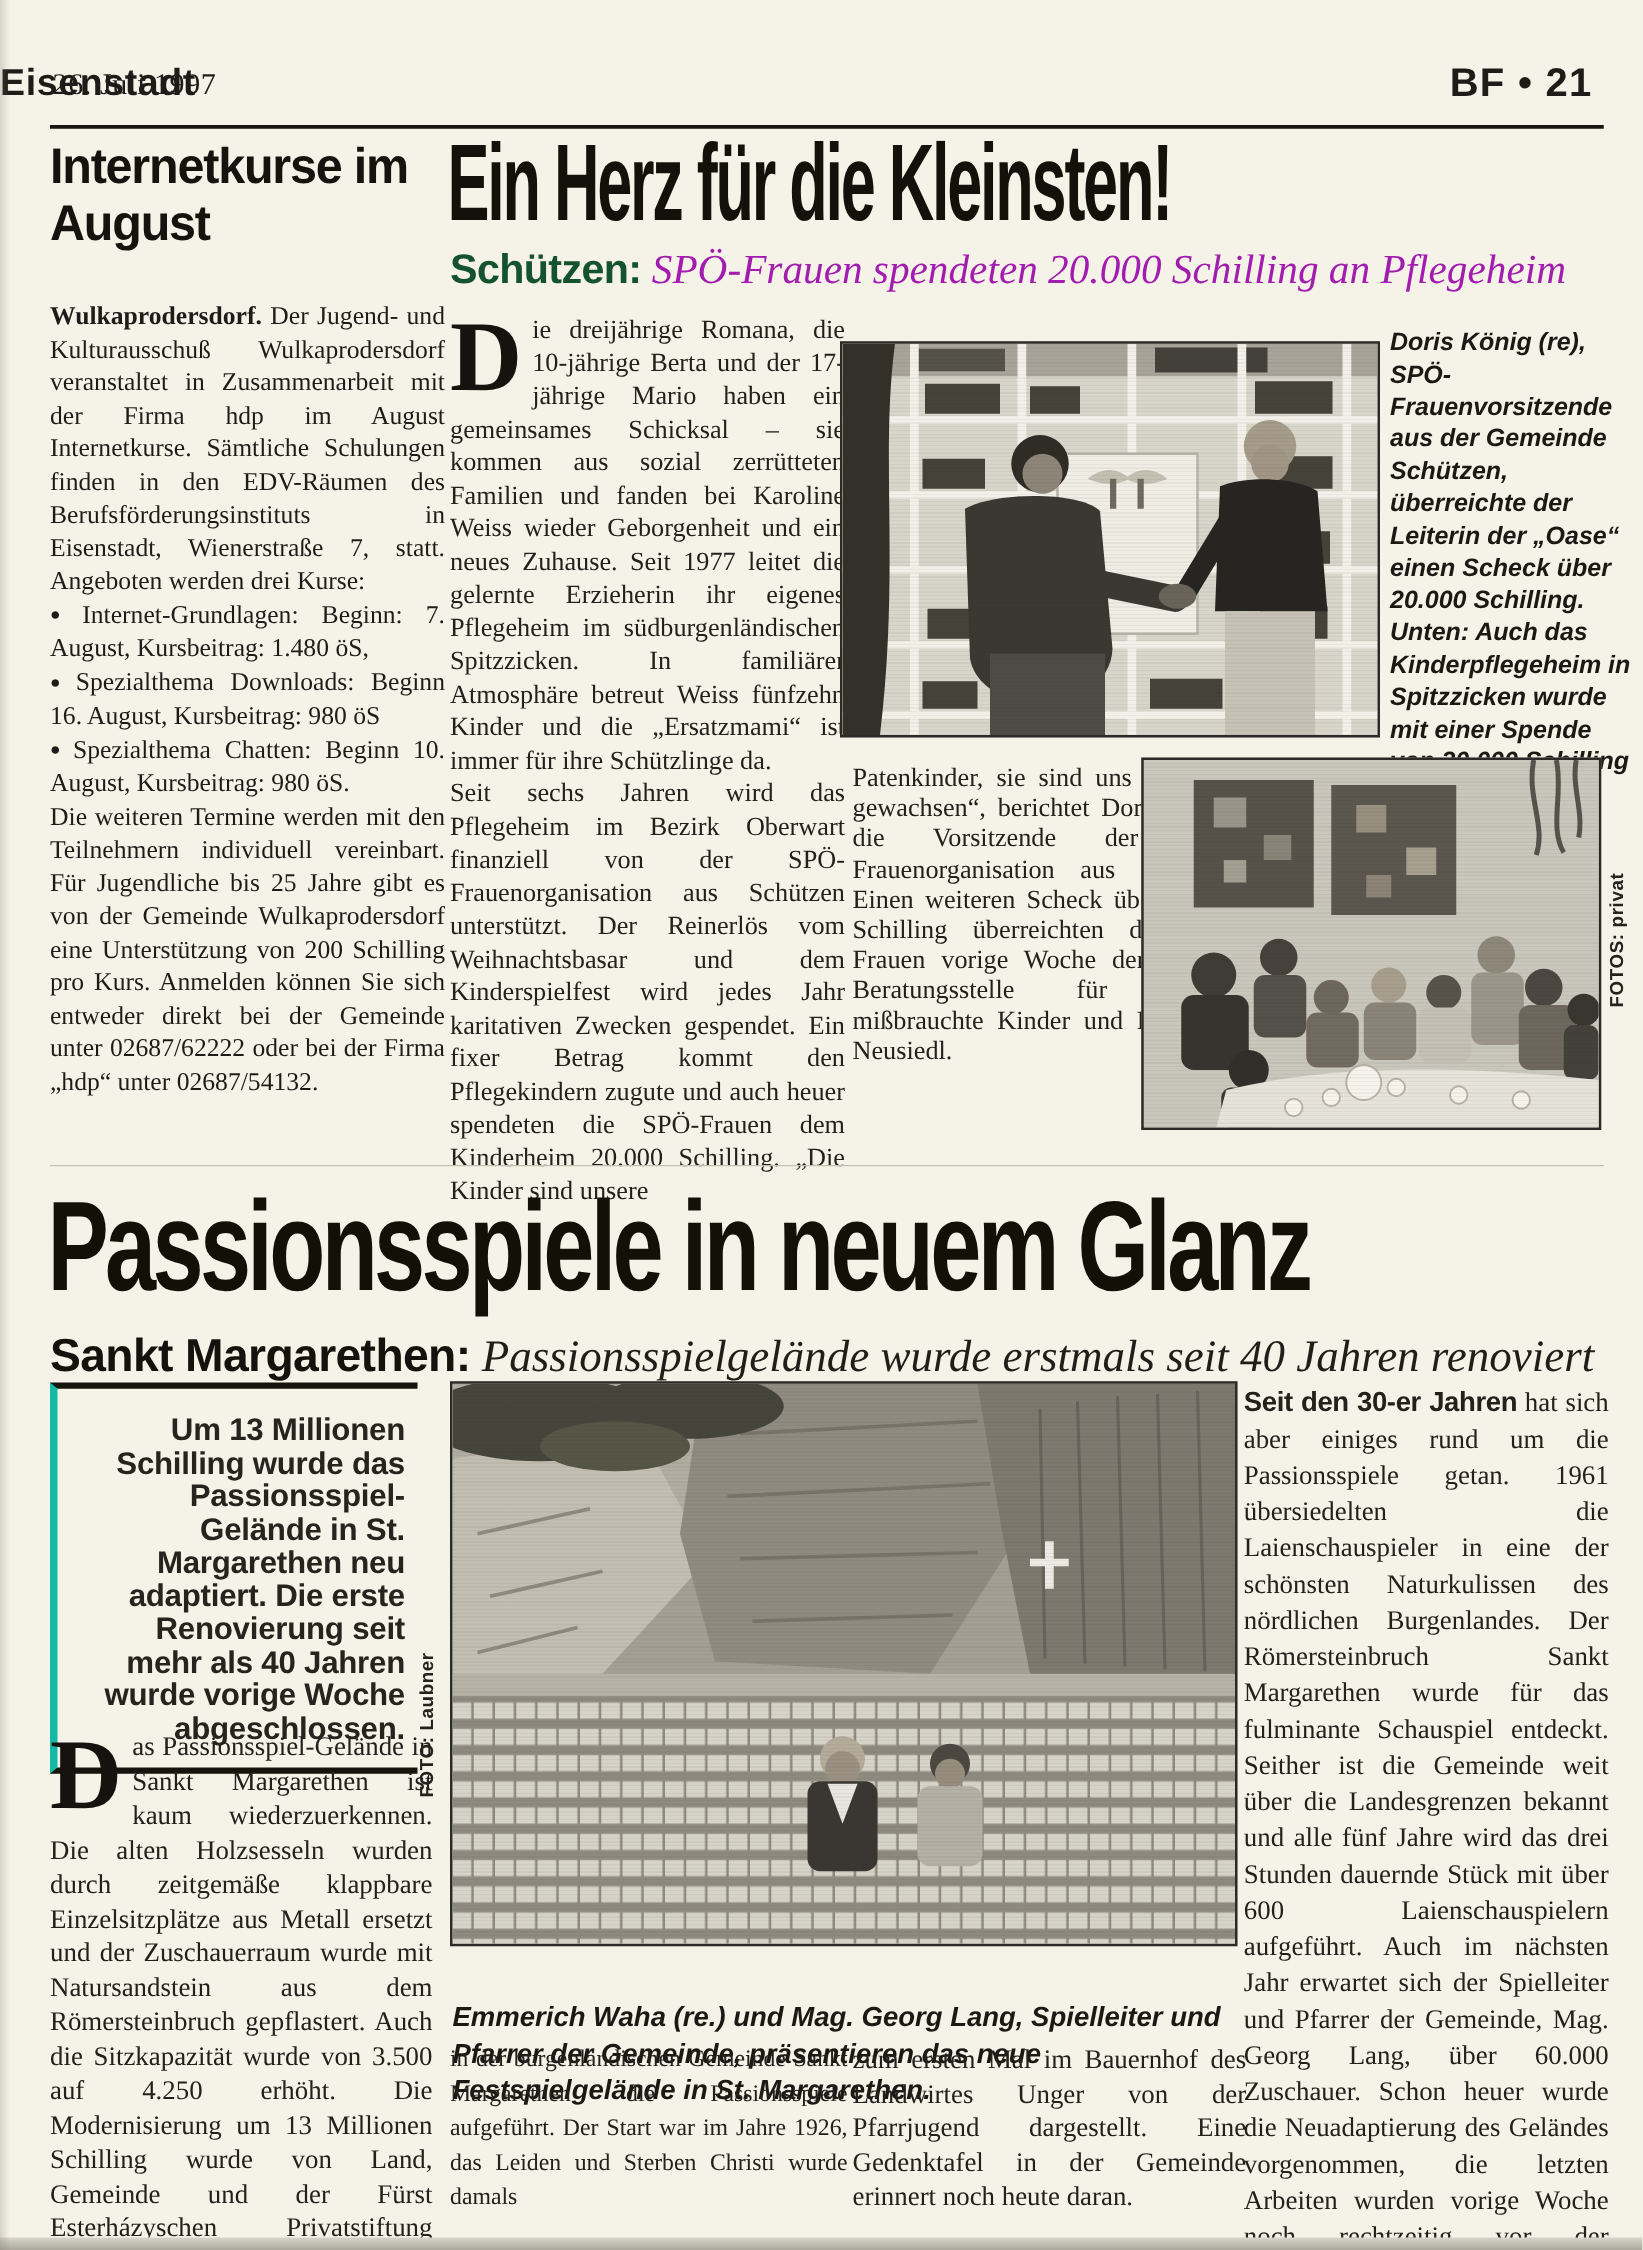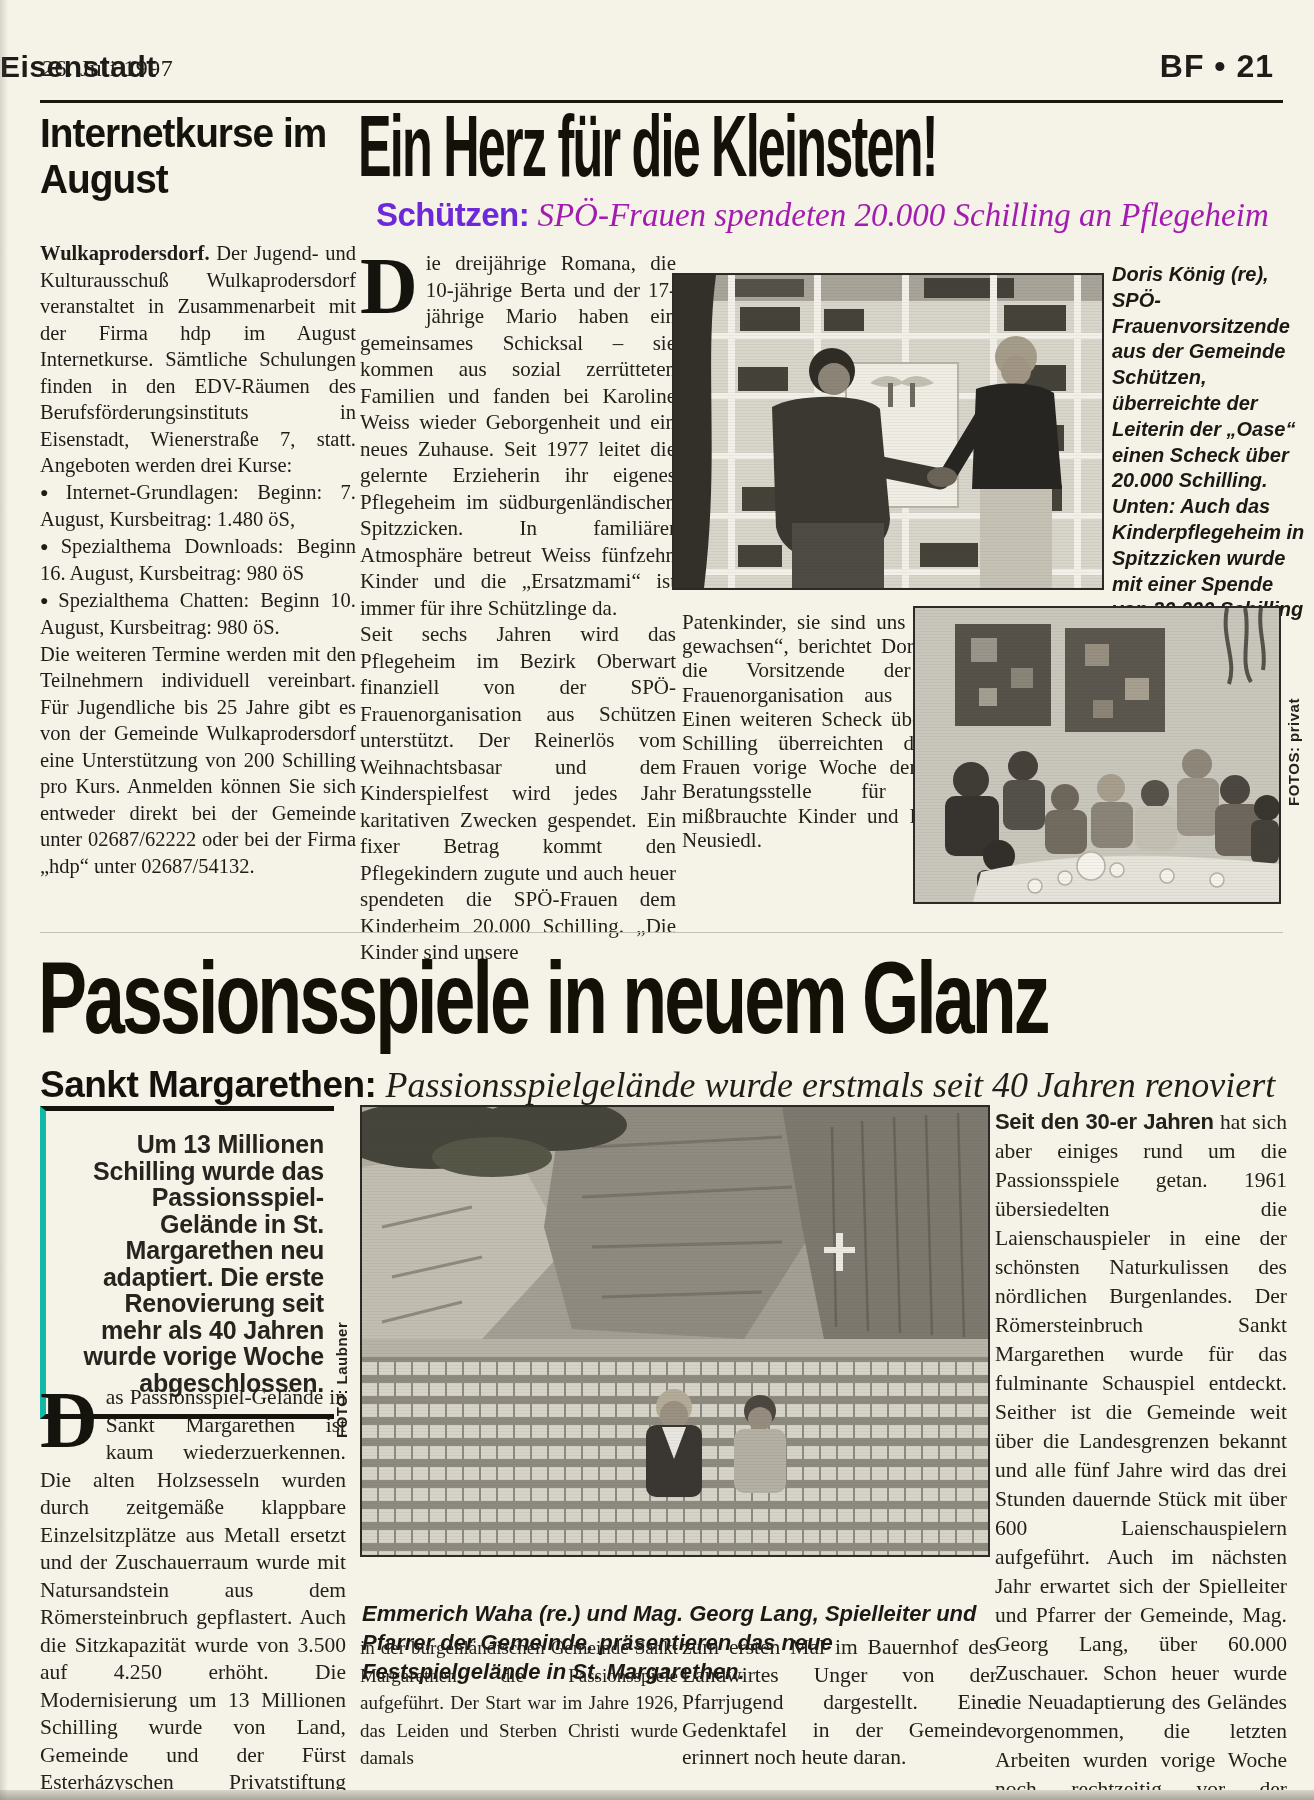--- a/index.html
+++ b/index.html
@@ -28,21 +28,21 @@
     font:20.5px/26.5px "Liberation Serif", serif; text-align:justify; }
   .sb-body p { margin:0; }
   .lead-bold { font-weight:bold; }
   .bullet { font-size:14px; vertical-align:2px; padding-right:4px; }
 
   
   .a1-headline { left:358px; top:102px; white-space:nowrap;
     font:bold 84px/1 "Liberation Sans", sans-serif; letter-spacing:-3px; color:#131109;
     transform:scale(.60,1.04); transform-origin:0 0; }
   .a1-subhead { left:360px; top:198px; width:900px; white-space:nowrap; }
-  .kicker { font:bold 33px/1 "Liberation Sans", sans-serif; color:#6d28d9; letter-spacing:-.5px;margin-left:16px; }
+  .kicker { font:bold 33px/1 "Liberation Sans", sans-serif; color:#14532d; letter-spacing:-.5px; }
   .sub-italic { font:italic 33px/1 "Liberation Serif", serif; color:#a21caf; }
   .bodycol { font:21px/26.5px "Liberation Serif", serif; text-align:justify; color:#23211c; }
   .a1-col1 { left:360px; top:250px; width:316px; }
   .a1-col2 { left:682px; top:610px; width:313px; line-height:24.2px; }
   .a1-caption { left:1112px; top:262px; width:196px;
     font:italic bold 20px/25.8px "Liberation Sans", sans-serif; color:#1b1914; }
   .dropcap { float:left; font:bold 80px/64px "Liberation Serif", serif; color:#15130d;
     margin:4px 8px 0 0; }
 
   

